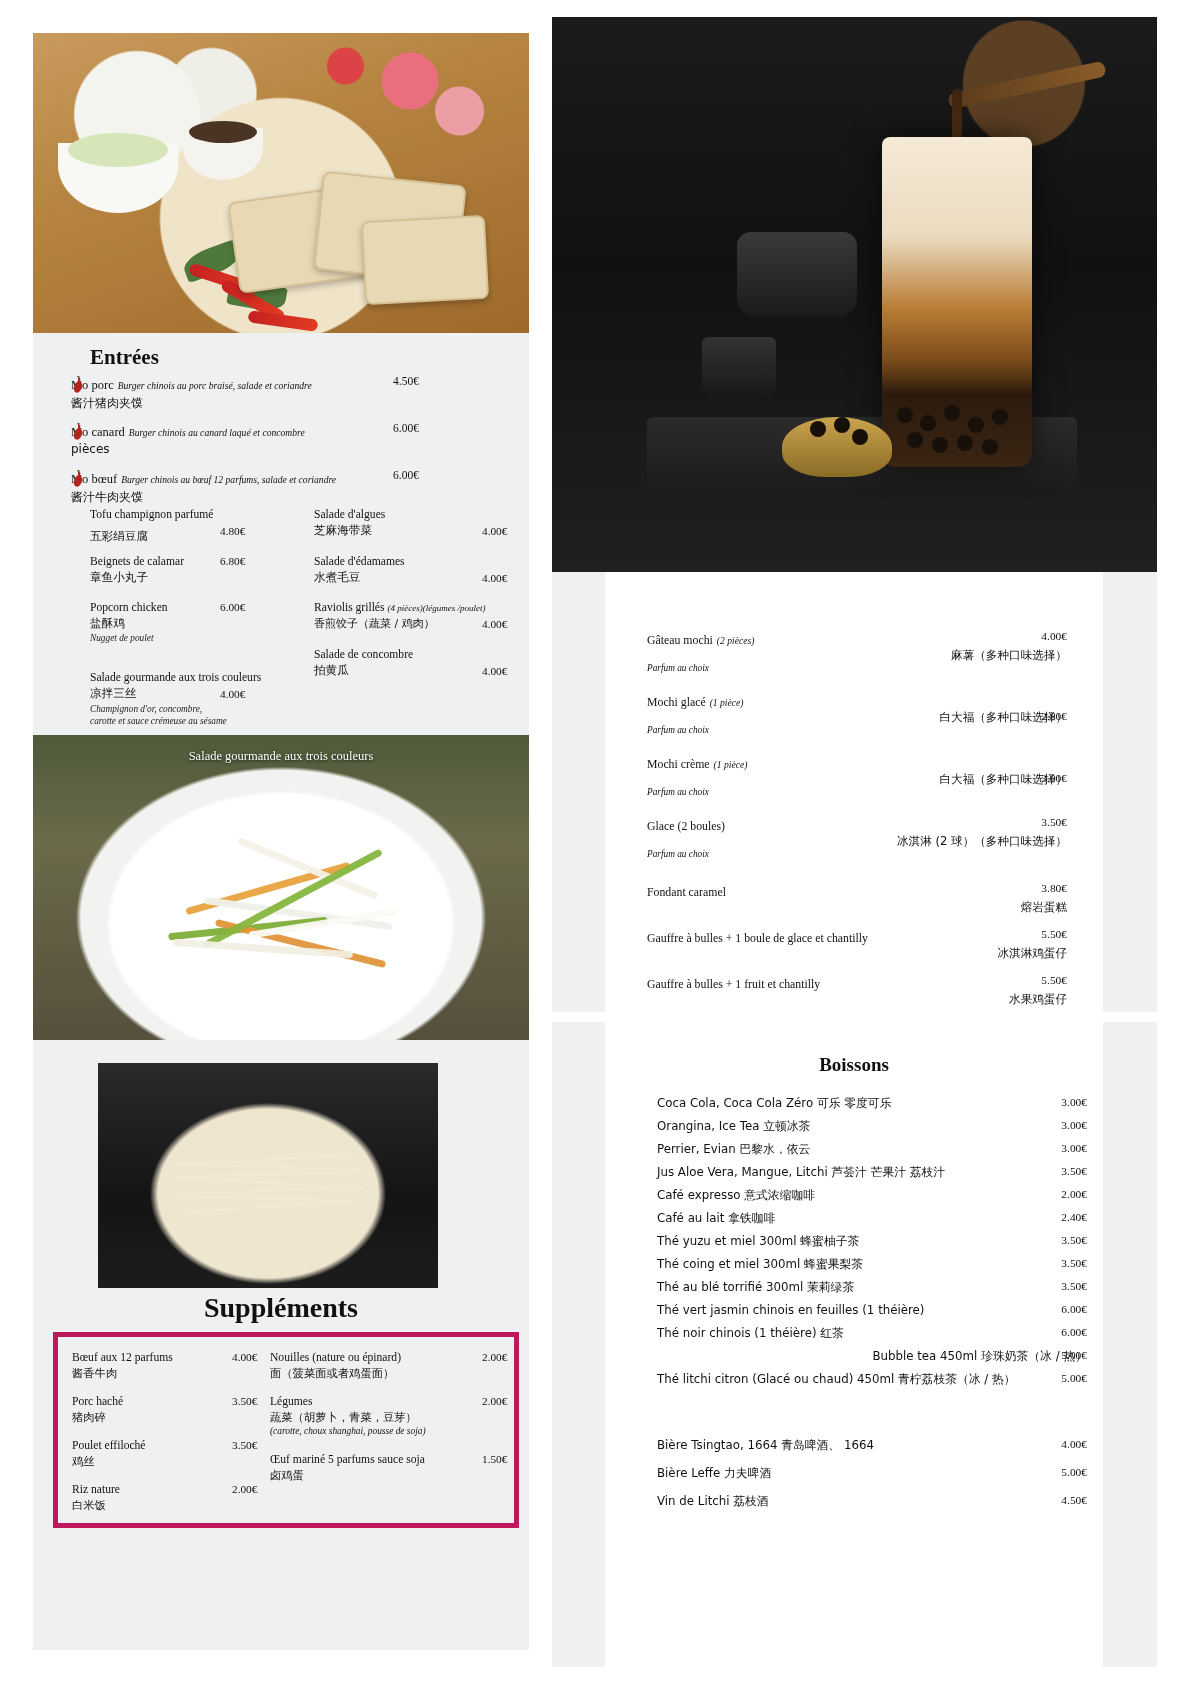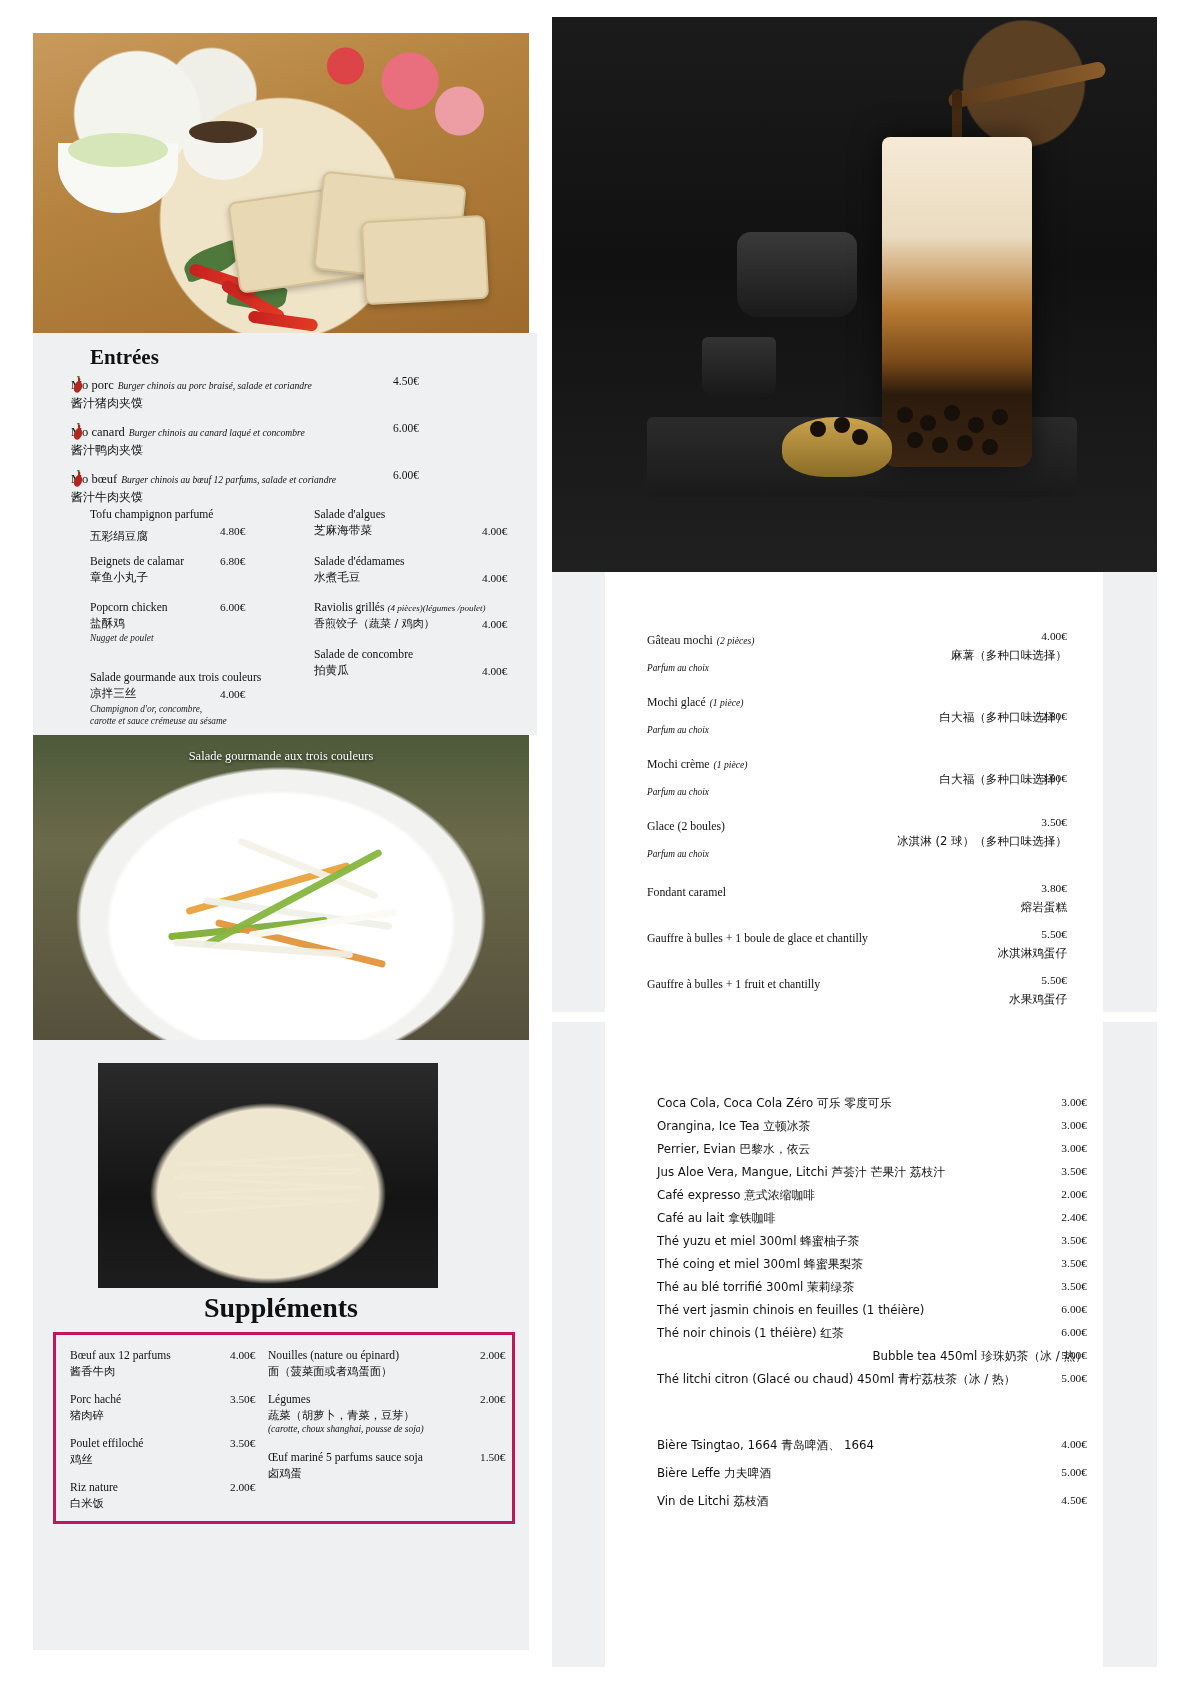--- a/index.html
+++ b/index.html
@@ -113,21 +113,21 @@
     background:linear-gradient(180deg,#caa34d,#8a6c26);
   }
 
   
   .sec-title{
     font-family:"Liberation Serif", serif;
     font-weight:bold;text-align:center;
   }
 
   
-  #entrees-panel{left:33px;top:333px;width:496px;height:402px;background:#eef0f1;padding-left:8px;}
+  #entrees-panel{left:33px;top:333px;width:496px;height:402px;background:#eef0f1;}
   #entrees-title{position:absolute;left:57px;top:12px;font-size:21px;font-weight:bold;}
 
   .mo-row{position:absolute;left:38px;width:430px;}
   .mo-icon{
     position:absolute;left:0;top:1px;width:14px;height:18px;
   }
   .mo-name{font-size:12.5px;}
   .mo-desc{font-size:9.6px;font-style:italic;}
   .mo-cn{font-size:12px;font-family:"DejaVu Sans", sans-serif;}
   .mo-price{position:absolute;font-size:11.5px;}
@@ -137,21 +137,21 @@
   .item{position:absolute;}
   .it-name{font-size:11.6px;}
   .it-cn{font-size:11.6px;font-family:"DejaVu Sans", sans-serif;}
   .it-price{position:absolute;font-size:11.3px;}
   .it-sub{font-size:9.3px;font-style:italic;color:#222;}
   .it-note{font-size:9px;font-style:italic;}
 
   
   #supp-panel{left:33px;top:1040px;width:496px;height:610px;background:#eef0f1;}
   #supp-title{position:absolute;left:0;top:252px;width:100%;text-align:center;font-size:28px;font-weight:bold;}
-  #supp-box{position:absolute;left:20px;top:292px;width:456px;height:186px;border:3px solid #be185d;}
+  #supp-box{position:absolute;left:20px;top:292px;width:456px;height:186px;border:5px solid #be185d;}
   .sp-item{position:absolute;font-size:11.6px;}
   .sp-cn{font-family:"DejaVu Sans", sans-serif;font-size:11.3px;}
   .sp-price{position:absolute;font-size:11.3px;}
   .sp-note{font-size:9.4px;font-style:italic;}
 
   
   #desserts-panel{left:552px;top:572px;width:605px;height:440px;background:#eef0f1;}
   #desserts-card{position:absolute;left:53px;top:0px;width:498px;height:440px;background:#fff;}
   #desserts-title{position:absolute;left:0;top:22px;width:100%;text-align:center;font-size:19px;font-weight:bold;}
   .ds-row{position:absolute;left:42px;width:420px;}
@@ -205,21 +205,21 @@
       <span class="mo-price" style="left:322px;top:0;">4.50€</span>
     </div>
 
     <div class="mo-row" style="top:89px;">
       <svg class="mo-icon" viewBox="0 0 14 18">
         <path d="M7 1 C9 1 10 3 9 5 C12 7 12 13 8 16 C5 18 2 15 3 11 C4 7 6 6 7 5 Z" fill="#b3261e"></path>
         <path d="M6.5 1.2 C6.5 0.4 8 0.2 8.3 1.2" stroke="#3f7d2a" stroke-width="1.2" fill="none"></path>
       </svg>
       <span class="mo-name">Mo canard</span>
       <span class="mo-desc">Burger chinois au canard laqué et concombre</span>
-      <div class="mo-cn" style="margin-top:2px;">酱汁鸭肉夹馍</div>
+      <div class="mo-cn" style="margin-top:2px;">pièces</div>
       <span class="mo-price" style="left:322px;top:0;">6.00€</span>
     </div>
 
     <div class="mo-row" style="top:136px;">
       <svg class="mo-icon" viewBox="0 0 14 18">
         <path d="M7 1 C9 1 10 3 9 5 C12 7 12 13 8 16 C5 18 2 15 3 11 C4 7 6 6 7 5 Z" fill="#b3261e"></path>
         <path d="M6.5 1.2 C6.5 0.4 8 0.2 8.3 1.2" stroke="#3f7d2a" stroke-width="1.2" fill="none"></path>
       </svg>
       <span class="mo-name">Mo bœuf</span>
       <span class="mo-desc">Burger chinois au bœuf 12 parfums, salade et coriandre</span>
@@ -428,20 +428,21 @@
       <div class="ds-row" style="top:402px;">
         <span class="ds-name">Gauffre à bulles + 1 fruit et chantilly</span>
         <div class="ds-cn">水果鸡蛋仔</div>
         <span class="ds-price" style="top:0;">5.50€</span>
       </div>
     </div>
   </div>
 
   <div class="panel" id="boissons-panel">
     <div class="white" id="boissons-card">
+      <div class="sec-title" id="boissons-title">Boissons</div>
 
       <div class="bv-row" style="top:74px;">
         <span class="bv-name cjk">Coca Cola, Coca Cola Zéro 可乐 零度可乐</span>
         <span class="bv-price">3.00€</span>
       </div>
       <div class="bv-row" style="top:97px;">
         <span class="bv-name cjk">Orangina, Ice Tea 立顿冰茶</span>
         <span class="bv-price">3.00€</span>
       </div>
       <div class="bv-row" style="top:120px;">

